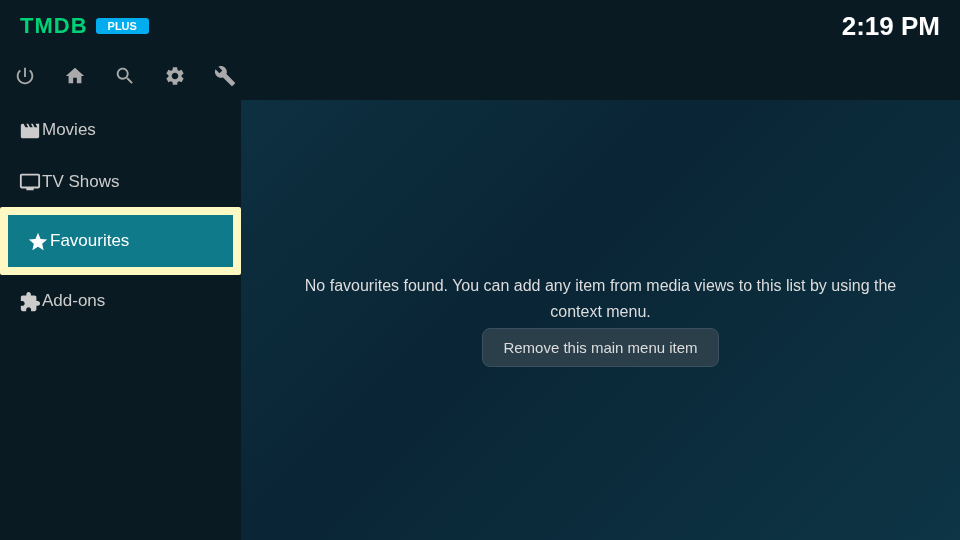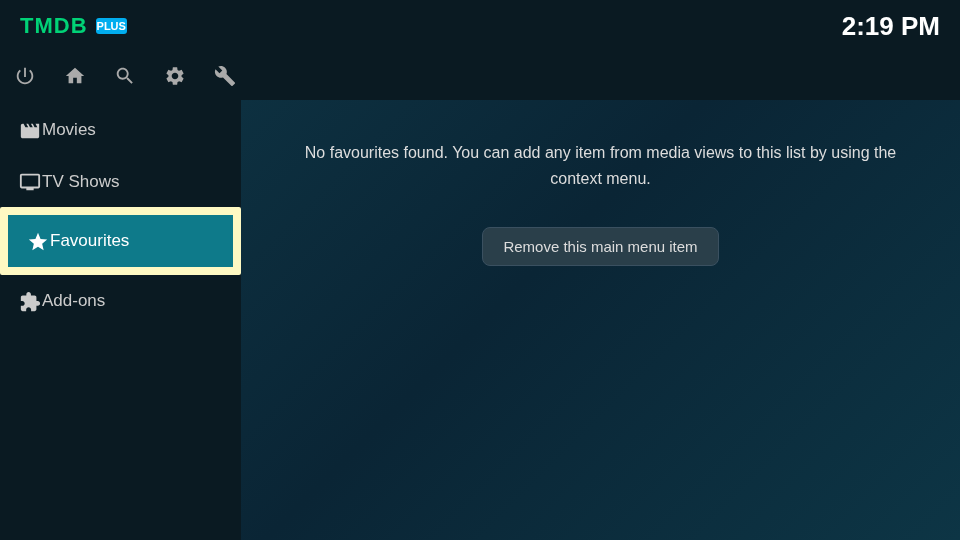--- a/index.html
+++ b/index.html
@@ -36,21 +36,21 @@
       font-size: 22px;
       font-weight: bold;
       letter-spacing: 1px;
     }
 
     .logo-badge {
       background: #01adef;
       color: white;
       font-size: 11px;
       font-weight: bold;
-      padding: 2px 1px;
+      padding: 2px 12px;
       border-radius: 3px;
     }
 
     .clock {
       color: white;
       font-size: 26px;
       font-weight: 700;
     }
 
     
@@ -114,21 +114,22 @@
       font-size: 17px;
     }
 
     
     .content {
       flex: 1;
       background: linear-gradient(135deg, #0d3040 0%, #0a2535 40%, #0d3545 100%);
       display: flex;
       flex-direction: column;
       align-items: center;
-      gap: 36px;
+      justify-content: center;
+      gap: 4px;
       padding: 40px;
     }
 
     .content-message {
       color: #ddd;
       font-size: 16px;
       text-align: center;
       line-height: 1.6;
       max-width: 600px;
     }

